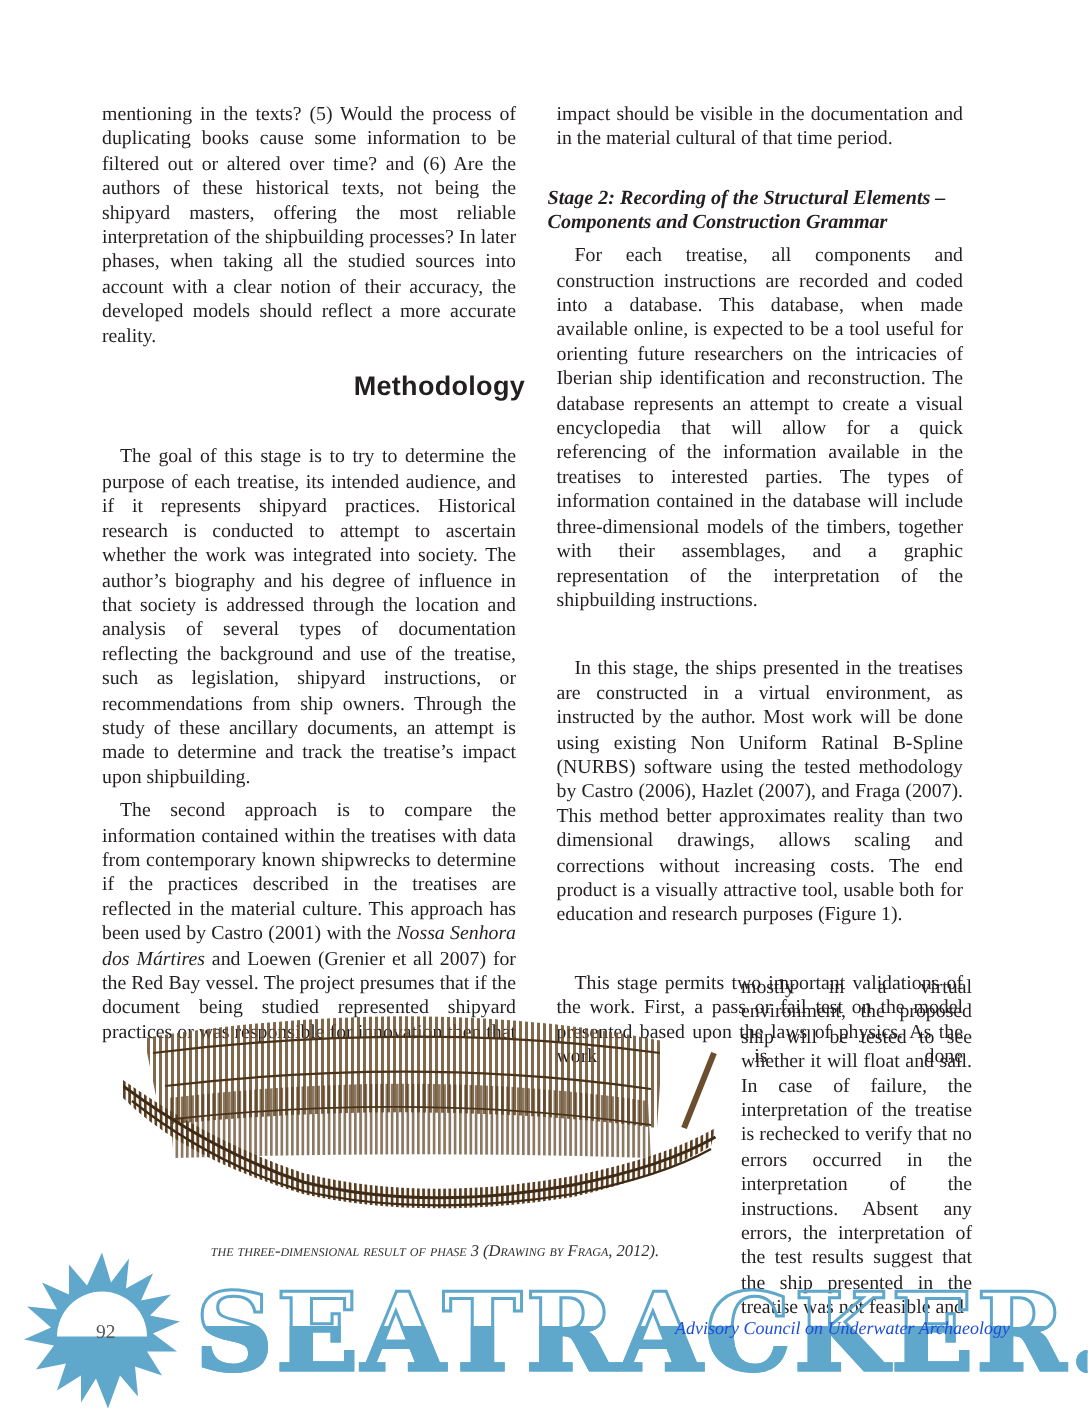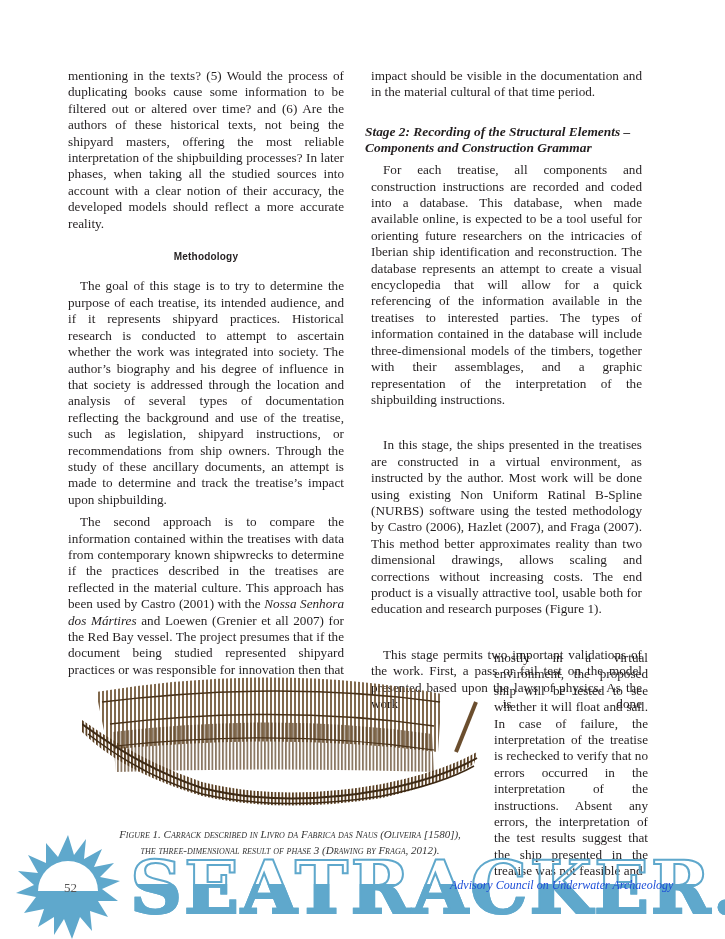--- a/index.html
+++ b/index.html
@@ -3,22 +3,22 @@
 <meta charset="utf-8">
 <style>
   html, body { margin:0; padding:0; background:#ffffff; }
   body { width:725px; height:939px; position:relative; overflow:hidden;
          font-family:"Liberation Serif","DejaVu Serif",serif; color:#231f20; }
   .col { position:absolute; font-size:13.2px; line-height:16.4px; text-align:justify; }
   .col p { margin:6px; }
   .col p.ind { text-indent:12px; }
   #left { left:62px; top:62px; width:288px; }
   #right { left:365px; top:62px; width:283px; }
-  .h-section { font-family:"Liberation Sans","DejaVu Sans",sans-serif; font-weight:bold; font-size:10px;
-               text-align:center; margin:17px 0 13px 0; letter-spacing:0.2px; }
+  .h-section { font-family:"Liberation Sans","DejaVu Sans",sans-serif; font-weight:bold; font-size:18px;
+               text-align:right; margin:17px 0 31px 0; letter-spacing:0.2px; }
   .h-stage { font-style:italic; font-weight:bold; font-size:13.4px; line-height:16.2px; text-align:left; }
   .gap { height:17px; }
   .last { text-align-last:justify; }
   #wrap-text { position:absolute; left:494px; top:650px; width:154px; font-size:13.2px;
                line-height:16.4px; text-align:justify; }
   #wrap-text p { margin:0; }
   #figure { position:absolute; left:82px; top:672px; width:410px; height:150px; }
   #caption { position:absolute; left:90px; top:826px; width:400px; font-style:italic;
              font-size:11px; line-height:16px; text-align:center; font-variant:small-caps; color:#333; }
   #page-number { position:absolute; left:64px; top:880px; font-size:13px; color:#555; z-index:3; }
@@ -71,26 +71,25 @@
     <path d="M0 52 Q60 96 120 116 Q200 136 300 118 Q360 106 395 86" stroke="#3e2a15" stroke-width="2" fill="none"></path>
     <path d="M6 62 Q60 104 120 122 Q200 140 300 124 Q360 112 392 94" stroke="#3e2a15" stroke-width="1.5" fill="none"></path>
     <path d="M20 30 Q200 8 358 30" stroke="#4a331a" stroke-width="1.5" fill="none"></path>
     <path d="M28 52 Q200 32 352 54" stroke="#4a331a" stroke-width="1.5" fill="none"></path>
     <path d="M34 74 Q200 56 352 78" stroke="#4a331a" stroke-width="1.2" fill="none"></path>
     <line x1="394" y1="30" x2="374" y2="80" stroke="#6b4e2e" stroke-width="4"></line>
   </svg>
 </div>
 
 <div id="caption">
-  <div>Figure 1. Carrack described in Livro da Fabrica das Naus (Oliveira [1580]),</div>
   <div>the three-dimensional result of phase 3 (Drawing by Fraga, 2012).</div>
 </div>
 
 <svg id="watermark" viewBox="0 0 725 104">
   <g transform="translate(68,52)">
     <polygon fill="#5fa8cc" points="0,-52 6,-32 18,-48 16,-28 34,-38 26,-20 46,-24 32,-10 52,-6 34,2 50,14 30,14 40,30 22,24 24,44 12,30 4,52 -4,32 -14,48 -14,30 -30,40 -24,22 -44,26 -32,10 -52,6 -34,-2 -50,-16 -30,-14 -40,-32 -22,-24 -22,-44 -10,-30"></polygon>
     <path d="M-30,4 A30,30 0 0 1 30,4 Z" fill="#ffffff"></path>
   </g>
 </svg>
 <div id="wm-text">SEATRACKER.RU</div>
 
-<div id="page-number">52</div>
+<div id="page-number">92</div>
 <div id="running-foot">Advisory Council on Underwater Archaeology</div>
 
 </body></html>

